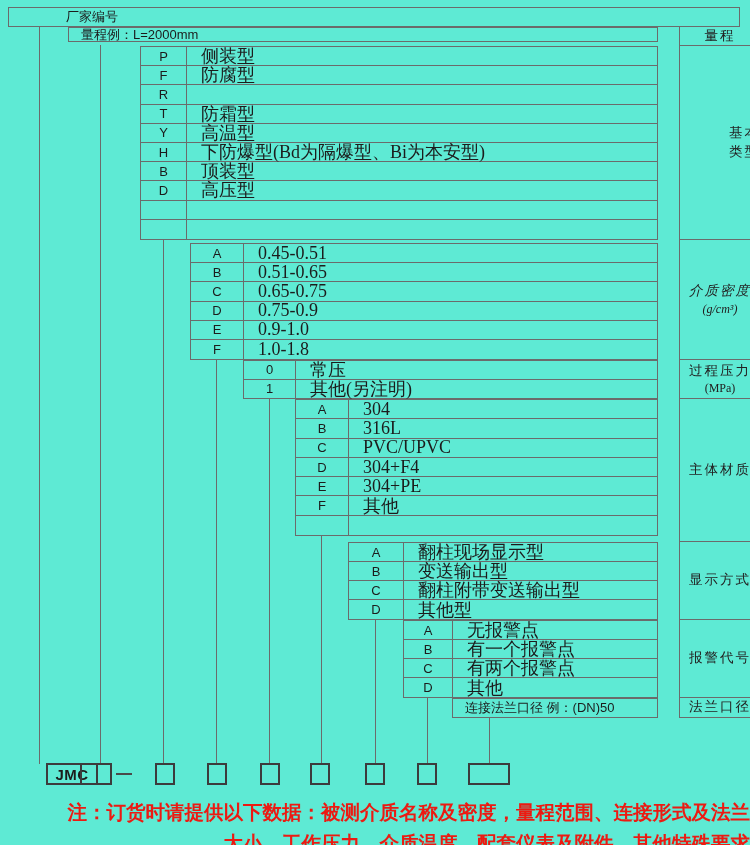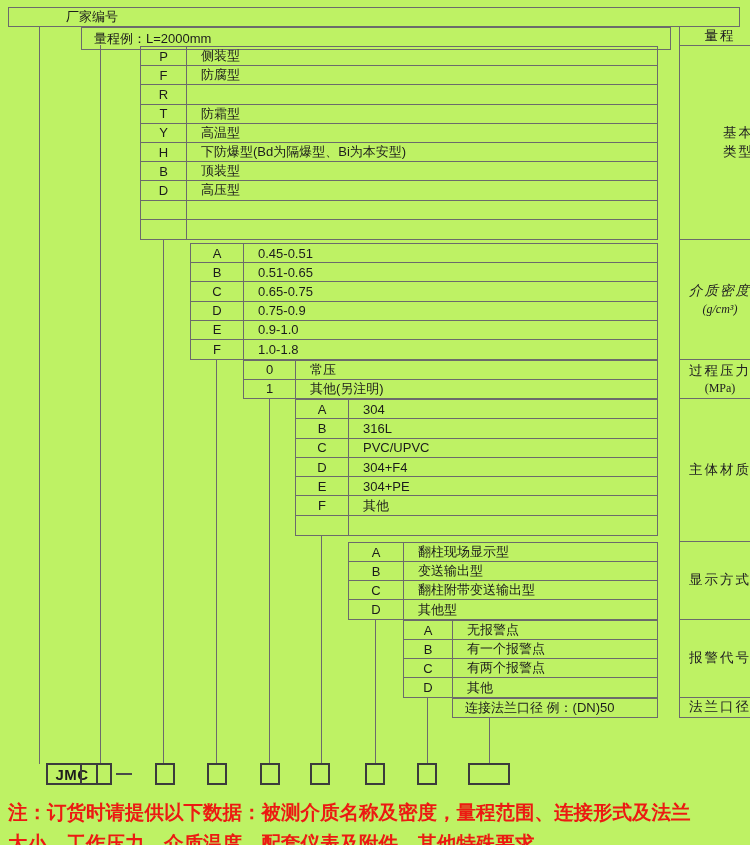--- a/index.html
+++ b/index.html
@@ -1,35 +1,35 @@
 <!DOCTYPE html>
 <html><head>
 <meta charset="utf-8">
 <style>
   * { margin:0; padding:0; box-sizing:border-box; }
   html,body { background:#ffffff; }
   .page {
     position:relative; width:750px; height:845px;
-    background:#bef264; overflow:hidden;
+    background:#5eead4; overflow:hidden;
     font-family:"Liberation Sans","DejaVu Sans",sans-serif;
-    color:#1c1c1c; font-size:13px;
+    color:#1c1c1c; font-size:13px;text-align:right;
   }
   .hbox {
     position:absolute; border:1px solid #6b6b6b;
     display:flex; align-items:center; background:transparent;
   }
   .section { position:absolute; border:1px solid #6b6b6b; }
   .t-row { display:flex; height:var(--rh); border-bottom:1px solid #6b6b6b; }
   .t-row:last-child { border-bottom:none; }
   .t-row .code {
     width:var(--cw); border-right:1px solid #6b6b6b;
     display:flex; align-items:center; justify-content:center;
     font-size:13px;
   }
-  .t-row .desc { flex:1; display:flex; align-items:center; padding-left:14px; font-size:13px; }
+  .t-row .desc { flex:1; display:flex; align-items:center; padding-left:14px; font-size:18px;font-family:Liberation Serif, serif; }
   .flange-cell { display:flex; align-items:center; padding-left:12px; font-size:13px; height:100%; }
   .rcol {
     position:absolute; left:658px; top:27px; width:82px;
     border-left:1px solid #6b6b6b; border-right:1px solid #6b6b6b;
     font-family:"Liberation Serif","DejaVu Serif",serif;
     margin-left:21px;
   }
   .rcell {
     border-bottom:1px solid #6b6b6b;
     display:flex; flex-direction:column; align-items:center; justify-content:center;
@@ -48,21 +48,21 @@
   }
 </style>
 </head>
 <body>
 
 <div class="page">
 
   <div class="hbox" style="left:8px; top:7px; width:732px; height:20px; padding-left:57px;">
     <span>厂家编号</span>
   </div>
-  <div class="hbox" style="left:81px; top:27px; width:590px; height:23px; padding-left:12px;">
+  <div class="hbox" style="left:68px; top:27px; width:590px; height:15px; padding-left:12px;">
     <span>量程例：L=2000mm</span>
   </div>
 
   <div class="section" style="left:140px; top:46px; width:518px; --rh:19.2px; --cw:46px;">
       <div class="t-row">
         <div class="code">P</div>
         <div class="desc">侧装型</div>
       </div>
       <div class="t-row">
         <div class="code">F</div>

